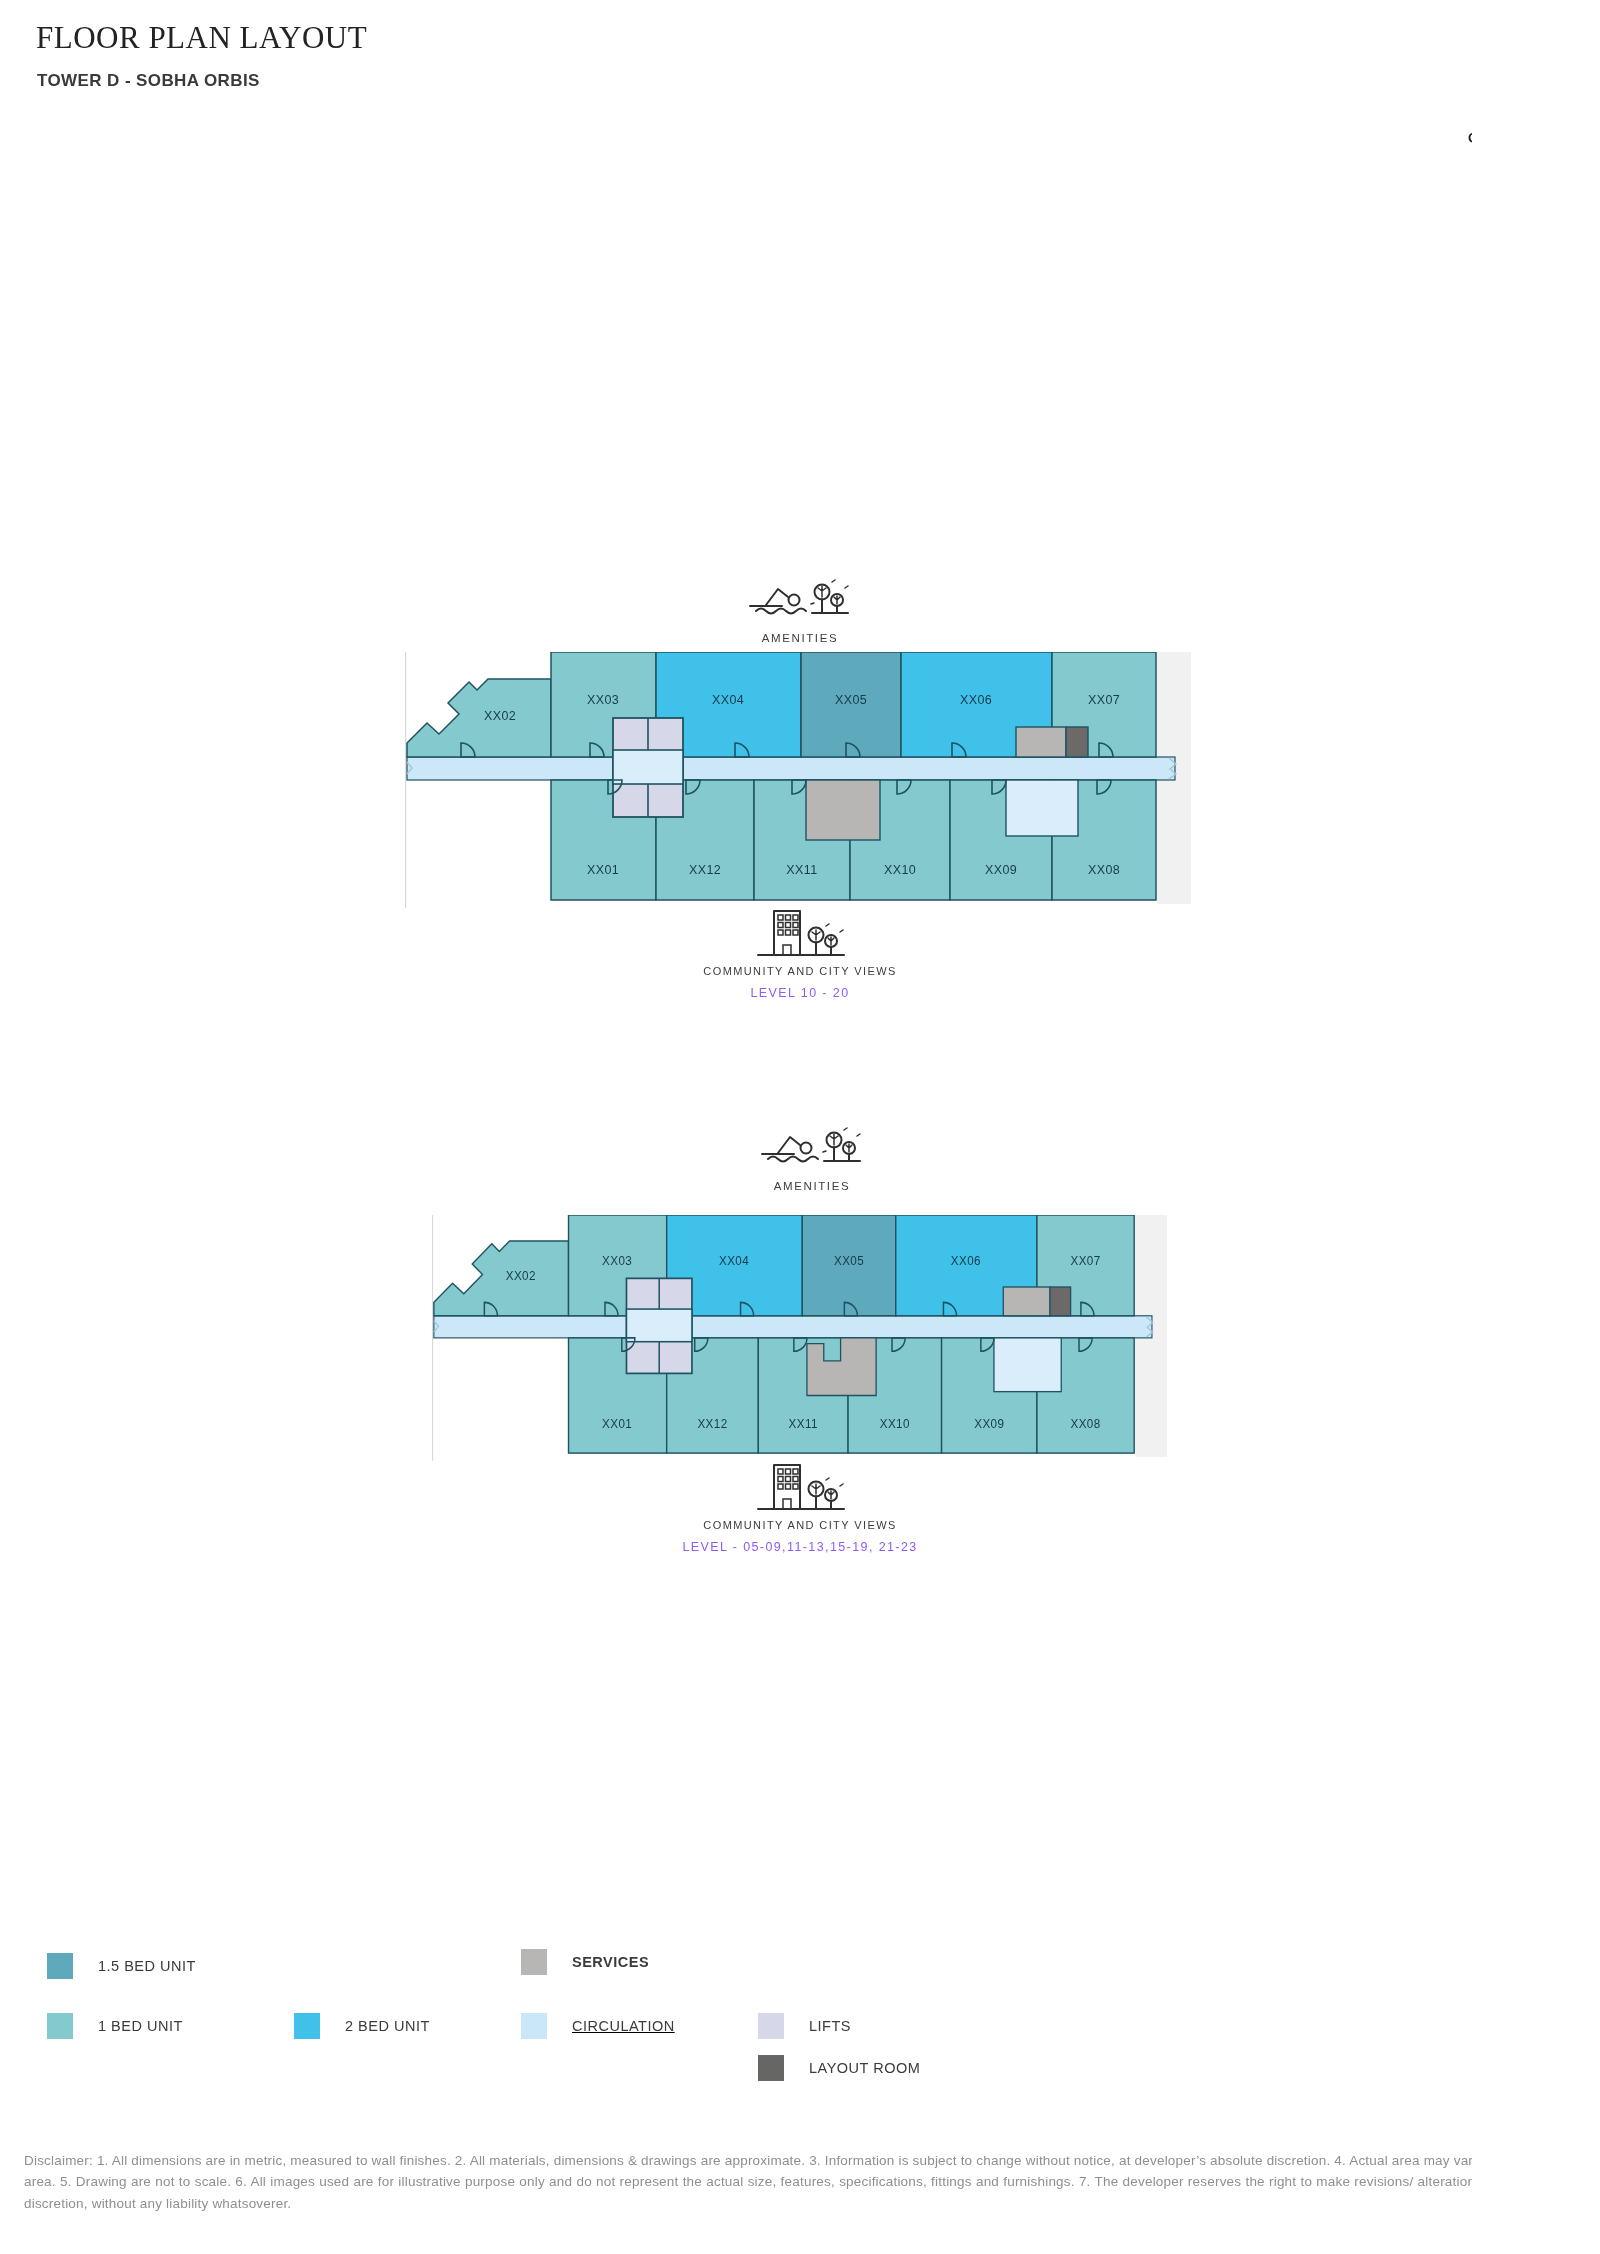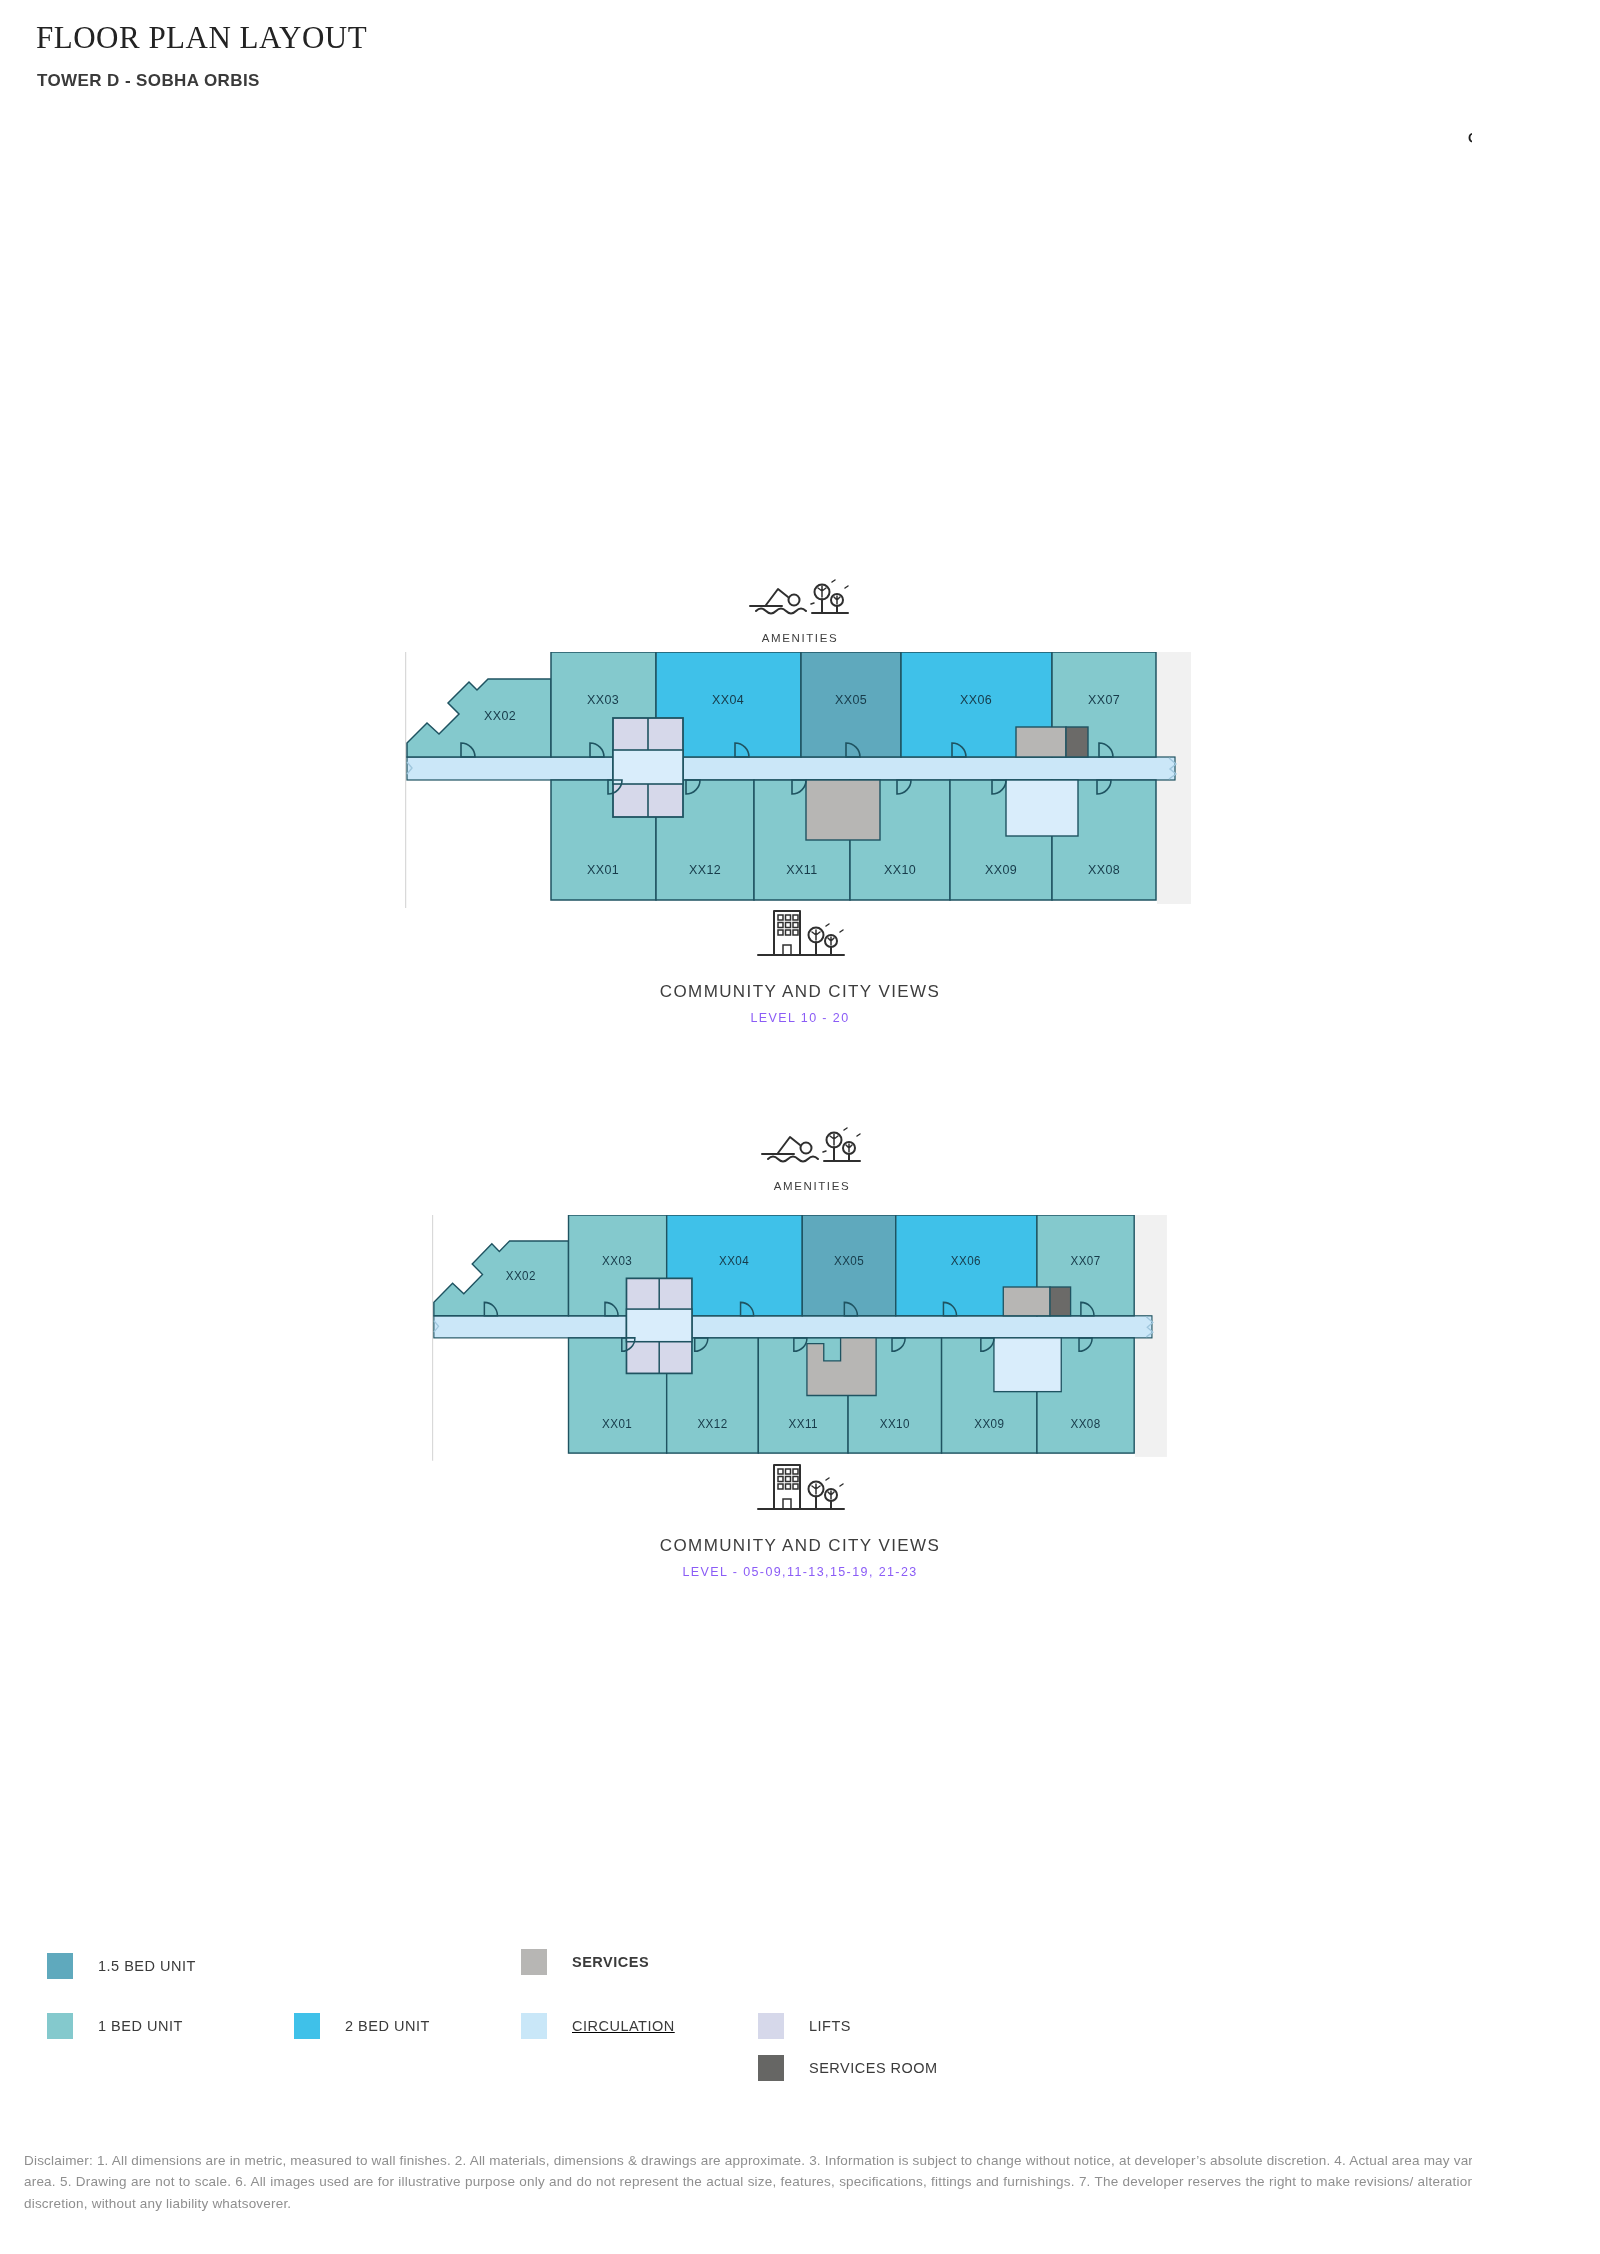--- a/index.html
+++ b/index.html
@@ -35,21 +35,21 @@
   }
 
   .amen { width:200px; text-align:center; }
   .amen-1 { left:700px; top:576px; }
   .amen-2 { left:712px; top:1124px; }
   .amen .cap { display:block; margin-top:4px; font-size:11.5px; letter-spacing:1.6px; color:#3d3d3d; }
 
   .comm { width:340px; text-align:center; }
   .comm-1 { left:630px; top:908px; }
   .comm-2 { left:630px; top:1462px; }
-  .comm .cap { display:block; margin-top:22px; font-size:17px; letter-spacing:1.4px; color:#3d3d3d; }
+  .comm .cap { display:block; margin-top:5px; font-size:11px; letter-spacing:1.4px; color:#3d3d3d; }
   .comm .lvl { display:block; margin-top:9px; font-size:12.5px; letter-spacing:1.4px; color:#8b5cf6; }
 
   
   .legend-item { display:flex; align-items:center; gap:25px; height:27px; }
   .legend-item .sw { width:26px; height:26px; flex:0 0 26px; }
   .legend-item .lab { font-size:14.5px; letter-spacing:0.5px; color:#3b3b3b; white-space:nowrap; }
 
   
   .disclaimer {
     left:24px; top:2150px; width:1553px; font-size:13.5px; line-height:1.58;
@@ -304,18 +304,18 @@
   <div class="abs legend-item" style="left:47px;  top:1952px;">
     <span class="sw" style="background: rgb(95, 169, 189);"></span>
     <span class="lab">1.5 BED UNIT</span>
   </div>
   <div class="abs legend-item" style="left:521px; top:1948px;font-weight:bold;">
     <span class="sw" style="background: rgb(183, 182, 180);"></span>
     <span class="lab">SERVICES</span>
   </div>
   <div class="abs legend-item" style="left:758px; top:2054px;">
     <span class="sw" style="background: rgb(102, 102, 100);"></span>
-    <span class="lab">SERVICES ROOM</span>
+    <span class="lab">LAYOUT ROOM</span>
   </div>
 
   <div class="abs disclaimer">Disclaimer: 1. All dimensions are in metric, measured to wall finishes. 2. All materials, dimensions &amp; drawings are approximate. 3. Information is subject to change without notice, at developer’s absolute discretion. 4. Actual area may vary from the stated area. 5. Drawing are not to scale. 6. All images used are for illustrative purpose only and do not represent the actual size, features, specifications, fittings and furnishings. 7. The developer reserves the right to make revisions/ alterations, at its absolute discretion, without any liability whatsoverer.</div>
 
 </div>
 
 </body></html>

